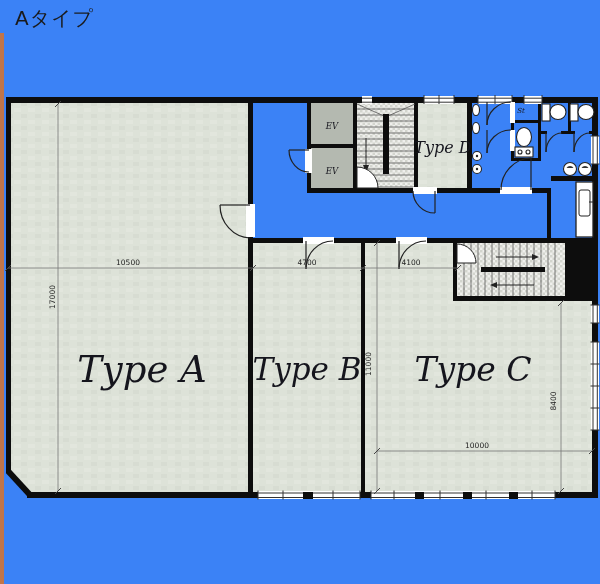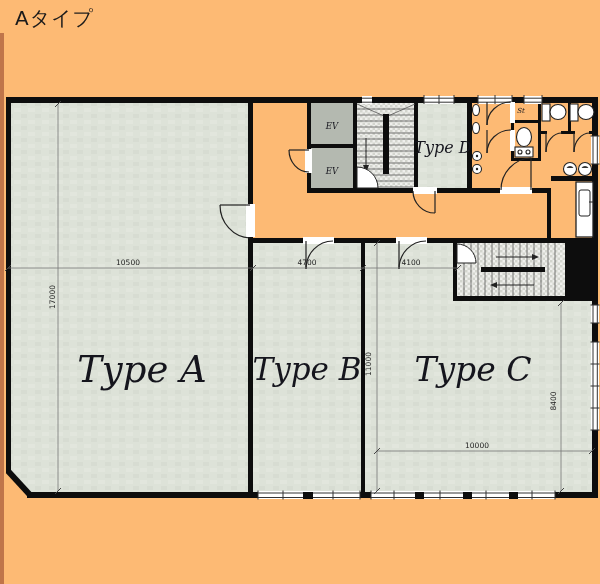--- a/index.html
+++ b/index.html
@@ -1,16 +1,16 @@
 <!DOCTYPE html>
 <html><head>
 <meta charset="utf-8">
 <style>
   html,body{margin:0;padding:0;background:#fff;}
-  .stage{position:relative;width:600px;height:584px;background:#fdba74;overflow:hidden;
+  .stage{position:relative;width:600px;height:584px;background:#3b82f6;overflow:hidden;
          font-family:"DejaVu Sans",sans-serif;}
   .accent-stripe{position:absolute;left:0;top:33px;width:4px;height:551px;background:#c0754a;}
   .title{position:absolute;left:15px;top:5px;font-size:20px;color:#1a1a1a;
          font-family:"DejaVu Sans","Liberation Sans",sans-serif;letter-spacing:1px;}
   svg{position:absolute;left:0;top:0;}
   svg text{font-family:"DejaVu Sans",sans-serif;}
   .room-label{font-family:"DejaVu Serif","Liberation Serif",serif;font-style:italic;fill:#15151d;}
   .dim-label{fill:#222;font-size:7.5px;}
   .wall{fill:#0d0d0d;}
   .step{stroke:#555;stroke-width:0.8;}

